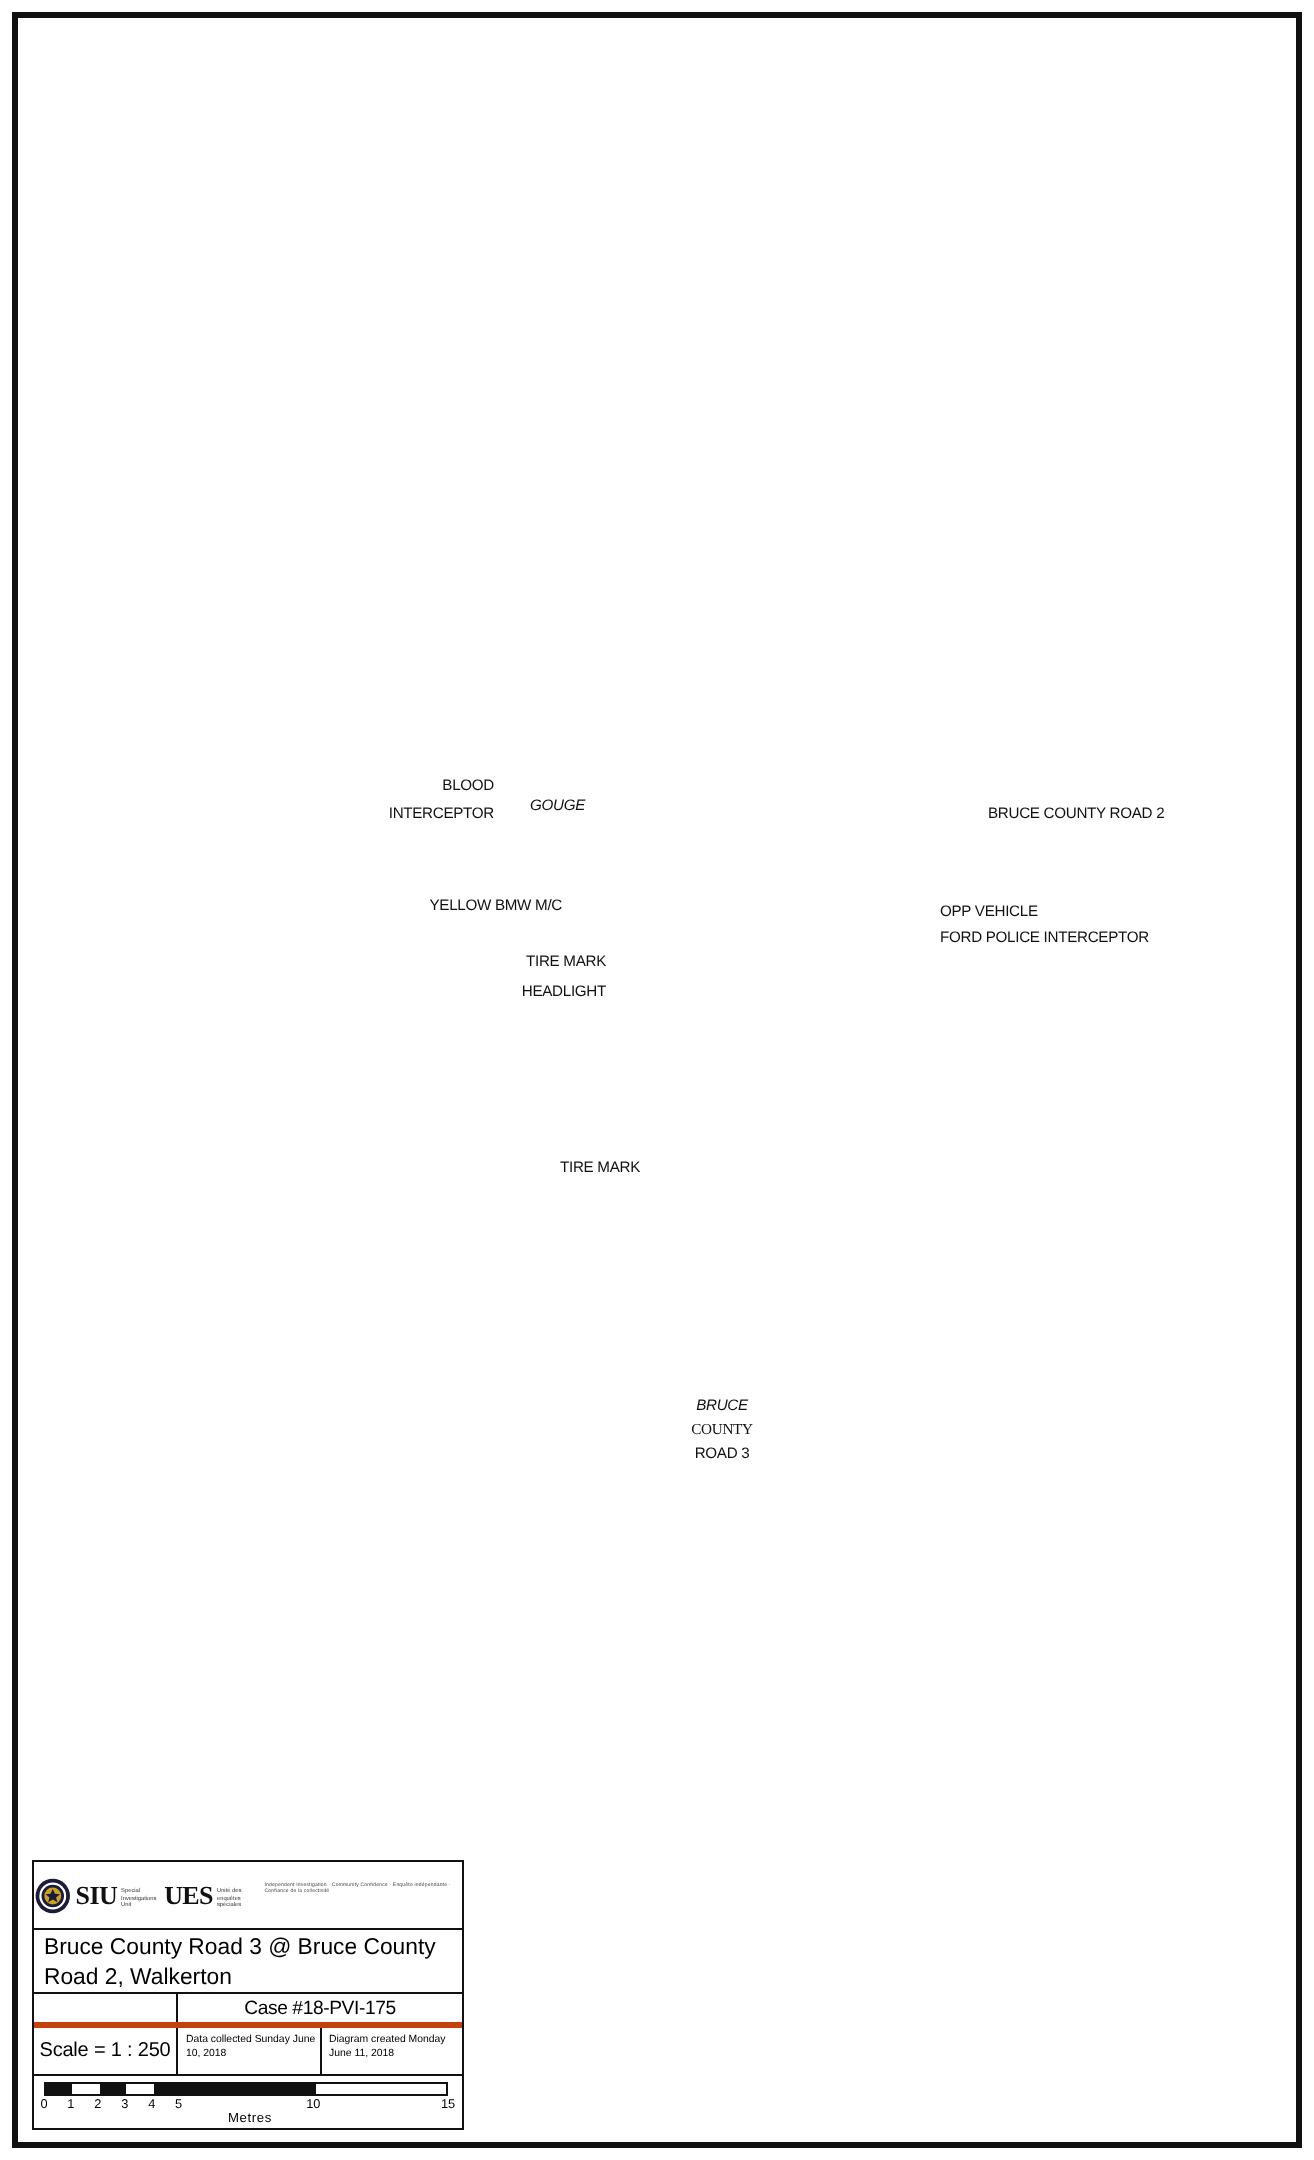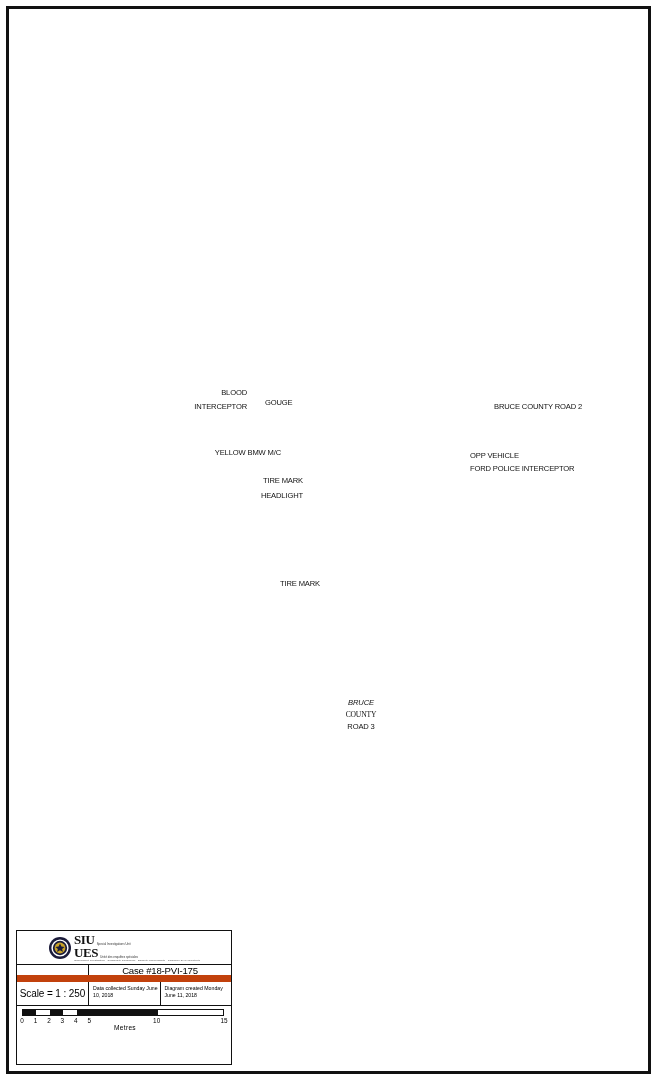--- a/index.html
+++ b/index.html
@@ -46,21 +46,21 @@
   #tb-logo{
     height:34px;border-bottom:1px solid #111;box-sizing:border-box;
     display:flex;align-items:center;justify-content:center;
   }
   #tb-title{
     height:32px;border-bottom:1px solid #111;box-sizing:border-box;
     padding:2px 4px 0 5px;
     font-size:11.4px;line-height:14.5px;color:#000;
   }
   #tb-case{
-    height:17px;border-bottom:7px solid #c2410c;box-sizing:border-box;
+    height:17px;border-bottom:3px solid #c2410c;box-sizing:border-box;
     display:flex;
   }
   #tb-case .left{width:72px;border-right:1px solid #111;box-sizing:border-box;}
   #tb-case .right{
     flex:1;display:flex;align-items:center;justify-content:center;
     font-size:9.6px;color:#000;letter-spacing:-0.2px;
   }
   #tb-scale{
     height:24px;border-bottom:1px solid #111;box-sizing:border-box;display:flex;
   }
@@ -76,21 +76,21 @@
   #tb-scale .d1{border-right:1px solid #111;}
   #tb-bar{position:relative;height:27px;}
   #scalebar{position:absolute;left:5px;top:3px;width:202px;height:7px;
     border:0.8px solid #111;box-sizing:border-box;background:#fff;}
   #scalebar i{position:absolute;top:0;height:100%;background:#111;display:block;}
   #ticklabels{position:absolute;left:0;top:11px;width:216px;height:9px;}
   #ticklabels span{position:absolute;font-size:6.4px;color:#000;transform:translateX(-50%);}
   #metres{position:absolute;left:0;top:18px;width:216px;text-align:center;
     font-size:6.6px;color:#000;letter-spacing:0.3px;}
   .logo-wrap{display:flex;align-items:center;gap:2px;transform:scale(1);}
-  .logo-txt{display:flex;flex-direction:column;line-height:1;}
+  .logo-txt{display:flex;flex-direction:row;line-height:1;}
   .logo-row{display:flex;align-items:flex-end;gap:2px;}
   .logo-big{font-family:"Liberation Serif",serif;font-size:13px;font-weight:700;letter-spacing:-0.3px;color:#111;}
   .logo-small{font-size:2.9px;line-height:3.2px;color:#333;max-width:62px;}
   .logo-foot{font-size:2.5px;color:#444;margin-top:1px;letter-spacing:0.1px;}
 </style>
 </head>
 <body>
 
 <div id="page">
 
@@ -271,21 +271,21 @@
         <circle cx="0" cy="0" r="1.1" fill="#555"></circle>
       </g>
     </svg>
   </div>
 
   <div id="inner-frame"></div>
   <div id="frame"></div>
 
   <div class="lbl r" style="left:150px;top:368px;width:97px;">BLOOD</div>
   <div class="lbl r" style="left:150px;top:382px;width:97px;">INTERCEPTOR</div>
-  <div class="lbl" style="left:265px;top:378px;">GOUGE</div>
+  <div class="lbl" style="left:265px;top:378px;font-style:italic;">GOUGE</div>
   <div class="lbl r" style="left:164px;top:428px;width:117px;">YELLOW BMW M/C</div>
   <div class="lbl r" style="left:215px;top:456px;width:88px;">TIRE MARK</div>
   <div class="lbl r" style="left:215px;top:471px;width:88px;">HEADLIGHT</div>
   <div class="lbl r" style="left:232px;top:559px;width:88px;">TIRE MARK</div>
 
   <div class="lbl" style="left:470px;top:431px;">OPP VEHICLE</div>
   <div class="lbl" style="left:470px;top:444px;">FORD POLICE INTERCEPTOR</div>
 
   <div class="lbl" style="left:494px;top:382px;">BRUCE COUNTY ROAD 2</div>
 
@@ -313,20 +313,21 @@
           <div class="logo-row">
             <span class="logo-big">UES</span>
             <span class="logo-small">Unité
 des enquêtes spéciales</span>
           </div>
           <div class="logo-foot">Independent Investigation  ·  Community Confidence  ·  Enquête indépendante  ·  Confiance de la collectivité</div>
         </div>
       </div>
     </div>
 
+    <div id="tb-title">Bruce County Road 3 @ Bruce County Road 2, Walkerton</div>
 
     <div id="tb-case">
       <div class="left"></div>
       <div class="right">Case #18-PVI-175</div>
     </div>
 
     <div id="tb-scale">
       <div class="sc">Scale =  1 : 250</div>
       <div class="d1">Data collected Sunday
 June 10, 2018</div>

